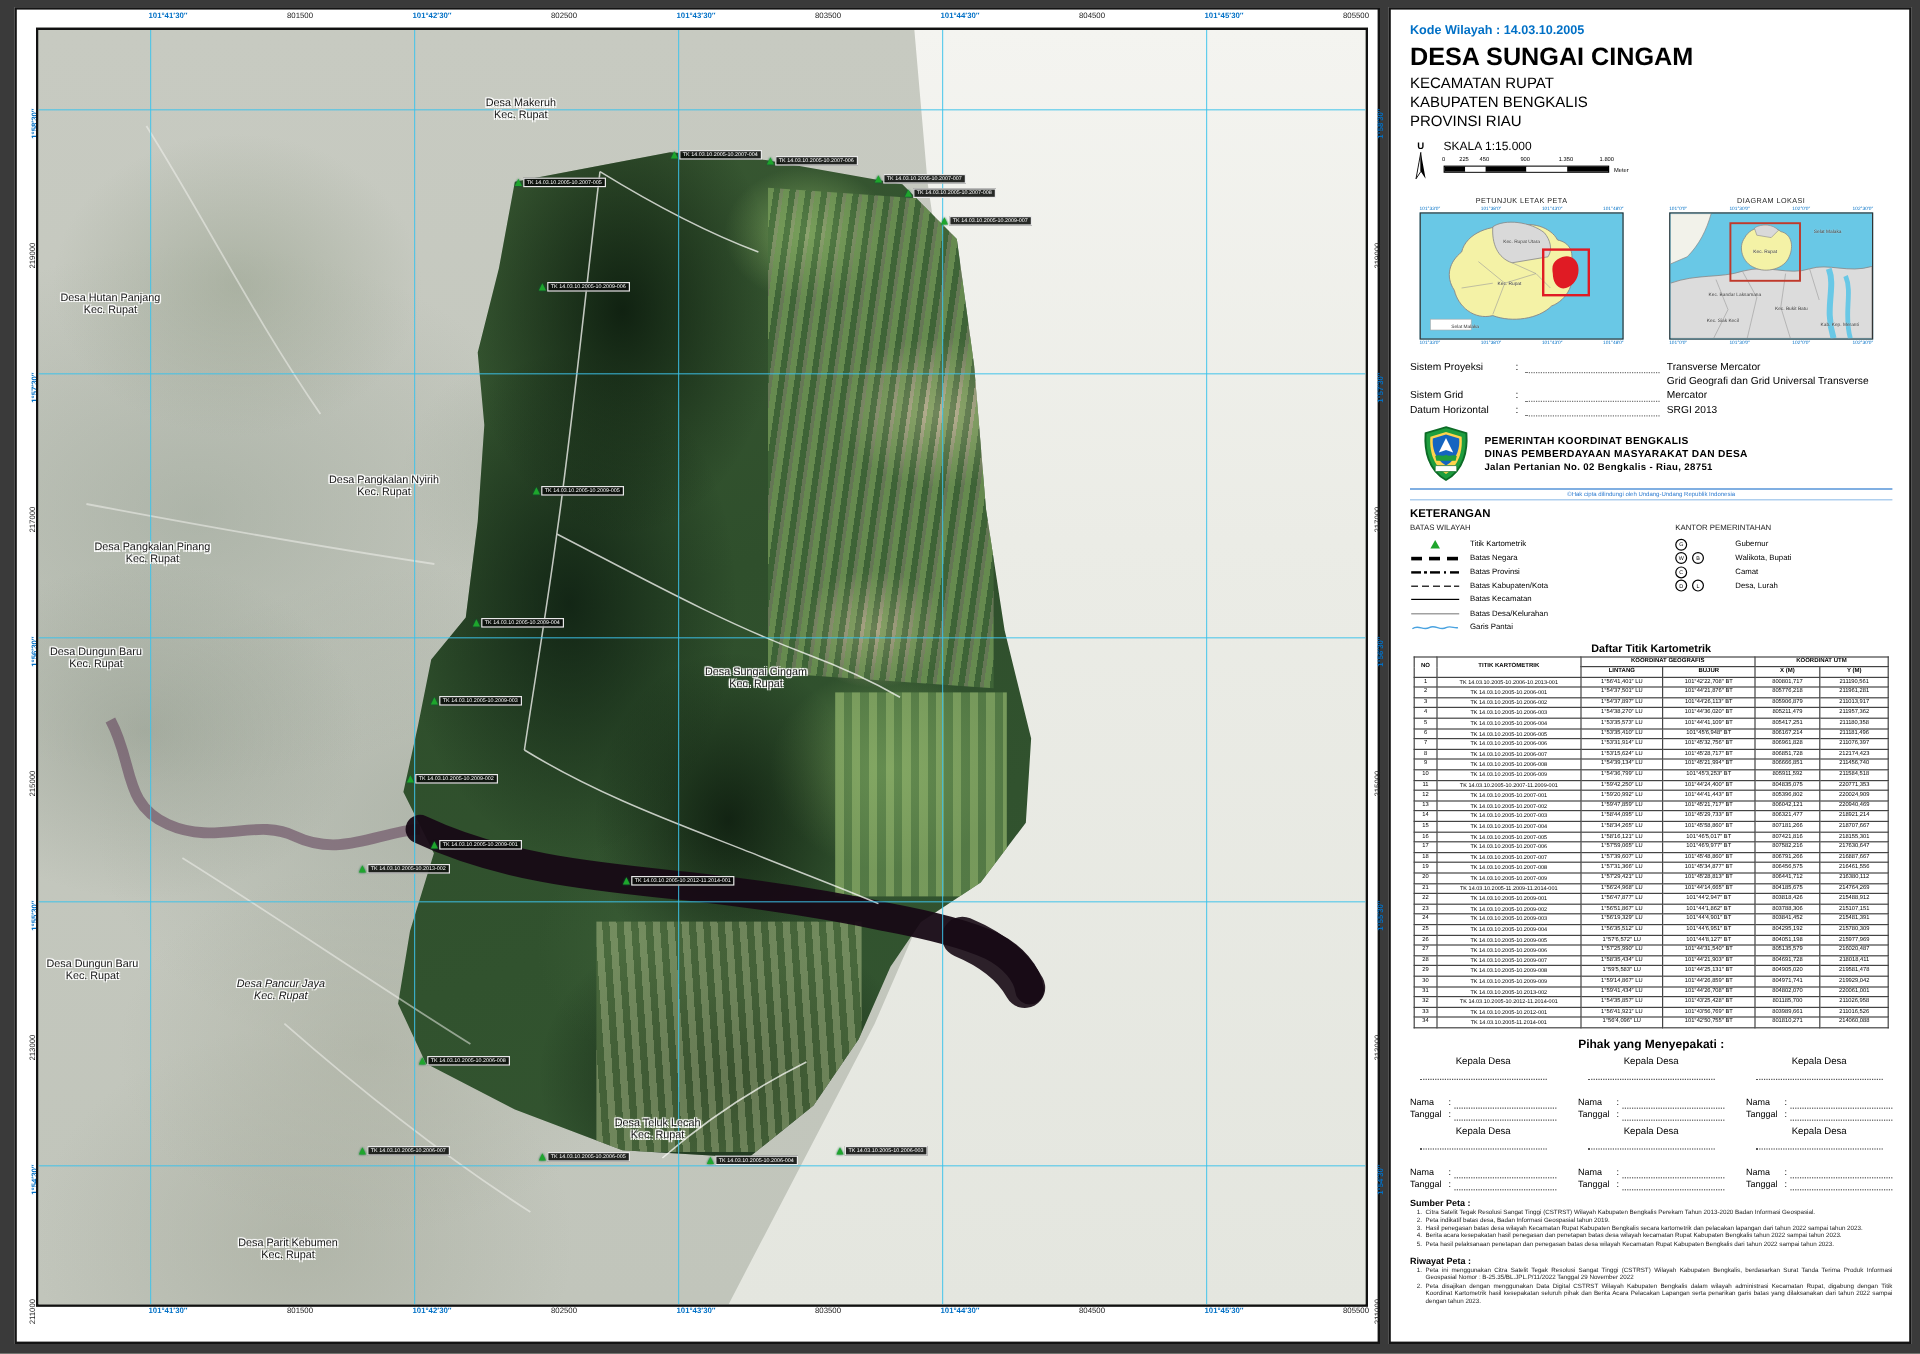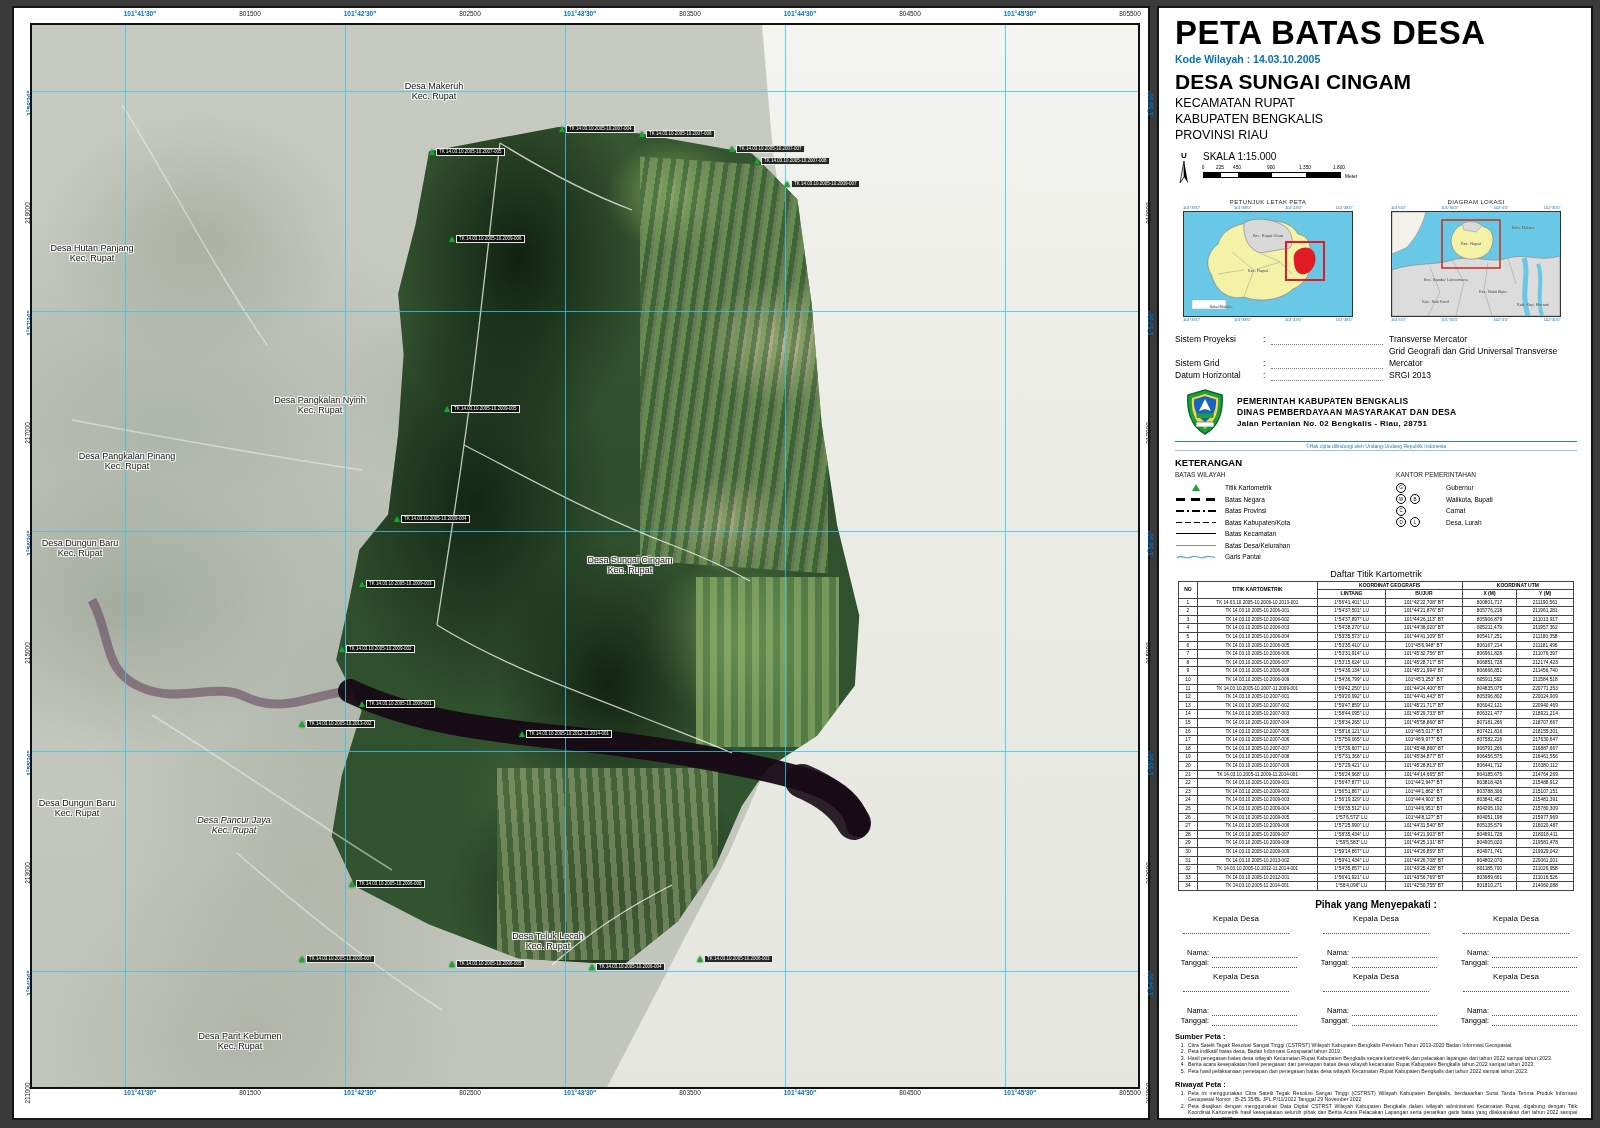--- a/index.html
+++ b/index.html
@@ -88,32 +88,32 @@
   .kettitle{font-size:9.5px;font-weight:bold;margin-top:6px;}
   .ketcols{display:flex;margin-top:3px;}
   .ketcol1{width:55%;}
   .ketcol2{width:45%;}
   .kethead{font-size:6.5px;color:#222;margin-bottom:4px;}
   .kitem{display:flex;align-items:center;gap:8px;height:11.5px;}
   .ksym{width:42px;display:flex;align-items:center;justify-content:center;}
   .klab{font-size:6.5px;}
   .sym-line{width:40px;}
   .circ{width:8px;height:8px;border:0.8px solid #000;border-radius:50%;display:inline-flex;align-items:center;justify-content:center;font-size:4.5px;margin-right:4px;}
-  .tbltitle{text-align:center;font-weight:normal;font-size:9px;margin-top:6px;margin-bottom:2px;}
+  .tbltitle{text-align:center;font-weight:bold;font-size:9px;margin-top:6px;margin-bottom:2px;}
   #ktable{border-collapse:collapse;margin:0 auto;width:396px;}
   #ktable th,#ktable td{border:0.5px solid #444;font-size:4.8px;line-height:7.6px;padding:0 1px;text-align:center;font-weight:normal;}
   #ktable th{font-weight:bold;font-size:5px;}
   #ktable td.nm{font-size:4.6px;}
   .pihaktitle{text-align:center;font-weight:bold;font-size:10px;margin-top:8px;}
   #sigblocks{display:grid;grid-template-columns:1fr 1fr 1fr;column-gap:18px;row-gap:4px;margin-top:4px;}
   .sig{font-size:7.5px;}
   .sig .role{text-align:center;font-size:8px;}
   .sig .sline{border-bottom:1px dotted #555;height:10px;margin:0 8px 14px 8px;}
   .sig .frow{display:flex;align-items:flex-end;line-height:10px;}
-  .sig .fl{width:32px;text-align:right;}
+  .sig .fl{width:32px;}
   .sig .fc{width:5px;}
   .sig .fd{flex:1;border-bottom:1px dotted #555;height:8px;}
   .ntitle{font-size:7.5px;font-weight:bold;margin-top:6px;margin-bottom:1px;}
   .nitem{display:flex;font-size:5.2px;line-height:6.4px;color:#222;}
   .nitem .nno{width:10px;text-align:right;padding-right:3px;flex:none;}
   .nitem .ntx{flex:1;text-align:justify;}
 </style>
 </head>
 <body>
 
@@ -321,21 +321,20 @@
         </div>
         <div class="marker" style="left: 668px; top: 935px;">
           <span class="tri"></span>
           <span class="chip">TK 14.03.10.2005-10.2006-003</span>
         </div>
       </div>
   </div>
 </div>
 
 <div id="sheetR" class="sheet">
-  <div class="ptitle">PETA BATAS DESA</div>
   <div class="pkode">Kode Wilayah : 14.03.10.2005</div>
   <div class="pdesa">DESA SUNGAI CINGAM</div>
   <div class="pline">KECAMATAN RUPAT</div>
   <div class="pline">KABUPATEN BENGKALIS</div>
   <div class="pline">PROVINSI RIAU</div>
 
   <div class="skalarow">
     <div class="north">
       <span class="nu">U</span>
       <svg width="14" height="26" viewBox="0 0 14 26">
@@ -470,21 +469,21 @@
   <div class="agency">
     <svg width="40" height="46" viewBox="0 0 40 46">
       <path d="M20,1 L37,6 C38,20 35,37 20,45 C5,37 2,20 3,6 Z" fill="#1e9e3e" stroke="#0c6b26" stroke-width="1.6"></path>
       <path d="M20,5 L33,9 C34,20 31,33 20,40 C9,33 6,20 7,9 Z" fill="#ffd34d"></path>
       <path d="M20,7 L31,10.5 C31.5,18 30,27 20,33 C10,27 8.5,18 9,10.5 Z" fill="#1565c0"></path>
       <polygon points="20,10 26,22 20,20 14,22" fill="#ffffff"></polygon>
       <path d="M11,25 C14,23 17,26 20,24 C23,26 26,23 29,25 L28,29 L12,29 Z" fill="#1e9e3e"></path>
       <rect x="11" y="33" width="18" height="5" rx="1" fill="#ffffff" stroke="#0c6b26" stroke-width="0.6"></rect>
     </svg>
     <div>
-      <div class="ag1">PEMERINTAH KABUPATEN BENGKALIS</div>
+      <div class="ag1">PEMERINTAH KOORDINAT BENGKALIS</div>
       <div class="ag1">DINAS PEMBERDAYAAN MASYARAKAT DAN DESA</div>
       <div class="ag2">Jalan Pertanian No. 02 Bengkalis - Riau,  28751</div>
     </div>
   </div>
 
   <div class="copyright">©Hak cipta dilindungi oleh Undang-Undang Republik Indonesia</div>
 
   <div class="ket">
     <div class="kettitle">KETERANGAN</div>
     <div class="ketcols">

